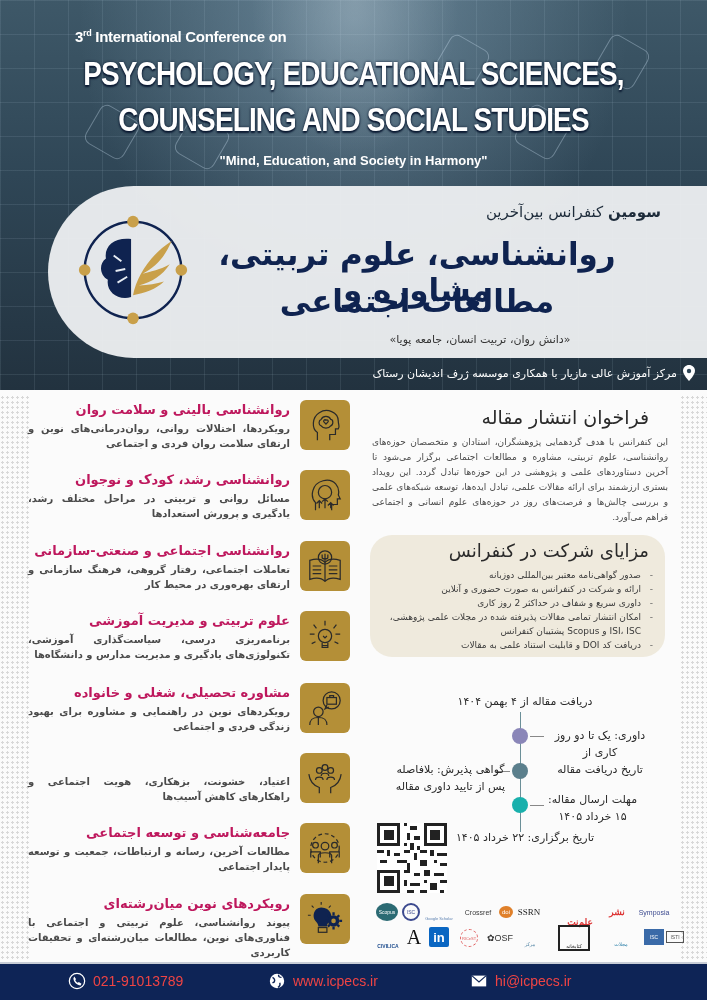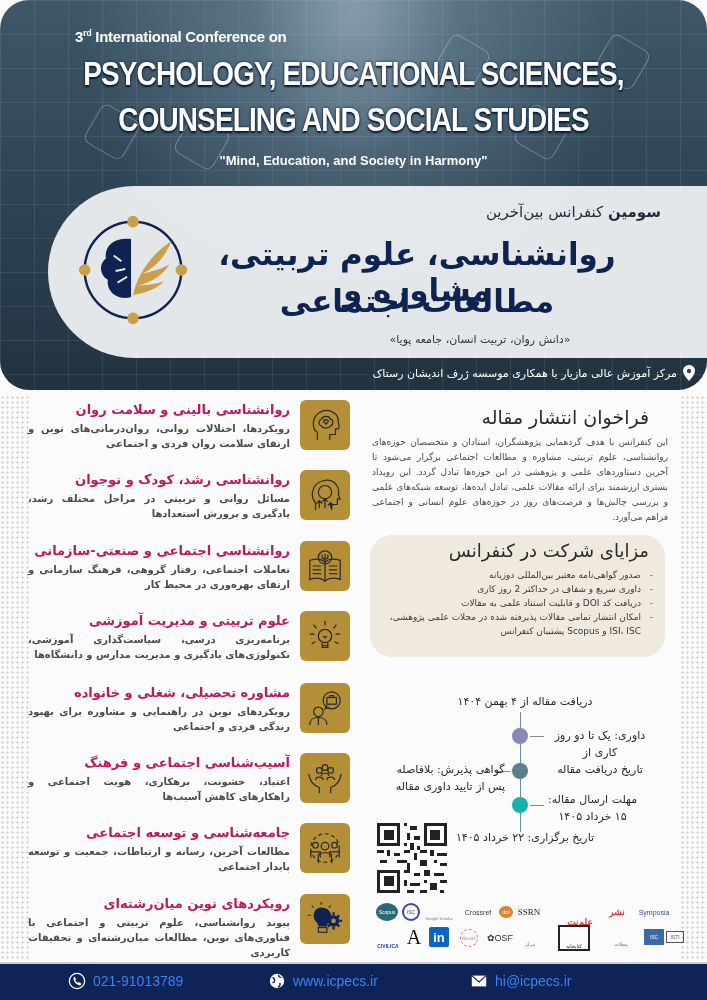--- a/index.html
+++ b/index.html
@@ -6,21 +6,20 @@
   html, body { width: 707px; height: 1000px; overflow: hidden; background: #fbfbfb; }
   body { font-family: "DejaVu Sans", sans-serif; position: relative; }
 
   
   .hero {
     position: absolute; left: 0; top: 0; width: 707px; height: 390px;
     background:
       radial-gradient(ellipse at 50% 5%, rgba(140,170,190,0.55), rgba(0,0,0,0) 55%),
       linear-gradient(180deg, #3e5868 0%, #2f4656 45%, #22323f 100%);
     overflow: hidden;
-    border-radius: 29px;
   }
   .hero .grid {
     position: absolute; inset: 0;
     background-image:
       linear-gradient(rgba(200,225,240,0.10) 1px, transparent 1px),
       linear-gradient(90deg, rgba(200,225,240,0.10) 1px, transparent 1px);
     background-size: 34px 34px;
   }
   .hero .suit {
     position: absolute; left: 250px; top: -40px; width: 210px; height: 200px;
@@ -81,21 +80,21 @@
   .tl-line { position: absolute; left: 520px; top: 712px; width: 1px; height: 120px; background: #6b8f98; }
   .tl-dot { position: absolute; width: 16px; height: 16px; border-radius: 50%; }
   .tl-conn { position: absolute; height: 1px; width: 14px; background: #888; }
   .tl-text { position: absolute; font-size: 11px; color: #2a2a2a; direction: rtl; text-align: center; line-height: 17px; }
 
   .qr { position: absolute; left: 377px; top: 823px; width: 70px; height: 70px; background: #fff; }
   .logos { position: absolute; left: 376px; top: 903px; width: 300px; }
   .lg { position: absolute; font-size: 7px; font-family: "Liberation Sans", sans-serif; display: flex; align-items: center; justify-content: center; }
 
   
-  .footer { position: absolute; left: 0; top: 962px; width: 707px; height: 38px; background: #0e2456; display: flex; align-items: center; color: #3b82f6; font-family: "Liberation Sans", sans-serif; font-size: 14px; border-top: 2px solid #c8cdd6; }
+  .footer { position: absolute; left: 0; top: 962px; width: 707px; height: 38px; background: #0e2456; display: flex; align-items: center; color: #ef4444; font-family: "Liberation Sans", sans-serif; font-size: 14px; border-top: 2px solid #c8cdd6; }
   .f-item { position: absolute; display: flex; align-items: center; gap: 7px; top: 8px; }
   .f-item svg { width: 18px; height: 18px; }
 </style>
 </head>
 <body>
 
 <div class="hero">
   <div class="grid"></div>
   <div class="suit"></div>
   <div class="hex" style="left:440px;top:40px"></div>
@@ -209,21 +208,20 @@
   <div class="topic" style="top:353px">
     <div class="ic">
       <svg viewBox="0 0 40 40" fill="none" stroke="#2a2a2a" stroke-width="1.3">
           <circle cx="14" cy="12" r="3"></circle>
           <circle cx="20" cy="9" r="3"></circle>
           <circle cx="26" cy="12" r="3"></circle>
           <path d="M10 22 c0 -4 8 -4 8 0 M16 18 c0 -4 8 -4 8 0 M22 22 c0 -4 8 -4 8 0"></path>
           <path d="M3 16 C4 24 8 28 14 30 V36 M37 16 C36 24 32 28 26 30 V36"></path>
         </svg>
     </div>
-    <div class="t">آسیب‌شناسی اجتماعی و فرهنگ</div>
     <div class="d">اعتیاد، خشونت، بزهکاری، هویت اجتماعی و راهکارهای کاهش آسیب‌ها</div>
   </div>
   <div class="topic" style="top:423px">
     <div class="ic">
       <svg viewBox="0 0 40 40" fill="none" stroke="#2a2a2a" stroke-width="1.3">
           <circle cx="20" cy="20" r="15" stroke-dasharray="4 3"></circle>
           <circle cx="10" cy="17" r="3"></circle>
           <circle cx="30" cy="17" r="3"></circle>
           <circle cx="20" cy="18" r="4"></circle>
           <path d="M5 30 v-6 h10 v6 M25 30 v-6 h10 v6 M13 36 v-8 c0 -4 14 -4 14 0 v8"></path>
@@ -248,23 +246,24 @@
   </div>
 </div>
 
 <div class="call-title">فراخوان انتشار مقاله</div>
 <div class="call-body">این کنفرانس با هدف گردهمایی پژوهشگران، استادان و متخصصان حوزه‌های روانشناسی، علوم تربیتی، مشاوره و مطالعات اجتماعی برگزار می‌شود تا آخرین دستاوردهای علمی و پژوهشی در این حوزه‌ها تبادل گردد. این رویداد بستری ارزشمند برای ارائه مقالات علمی، تبادل ایده‌ها، توسعه شبکه‌های علمی و بررسی چالش‌ها و فرصت‌های روز در حوزه‌های علوم انسانی و اجتماعی فراهم می‌آورد.</div>
 
 <div class="adv-box"></div>
 <div class="adv-title">مزایای شرکت در کنفرانس</div>
 <ul class="adv-list">
   <li>صدور گواهی‌نامه معتبر بین‌المللی دوزبانه</li>
+  <li>ارائه و شرکت در کنفرانس به صورت حضوری و آنلاین</li>
   <li>داوری سریع و شفاف در حداکثر 2 روز کاری</li>
+  <li>امکان انتشار تمامی مقالات پذیرفته شده در مجلات علمی پژوهشی، ISI، ISC و Scopus پشتیبان کنفرانس</li>
   <li>دریافت کد DOI و قابلیت استناد علمی به مقالات</li>
-  <li>امکان انتشار تمامی مقالات پذیرفته شده در مجلات علمی پژوهشی، ISI، ISC و Scopus پشتیبان کنفرانس</li>
 </ul>
 
 <div>
   <div class="tl-text" style="left:455px;top:693px;width:140px">دریافت مقاله از ۴ بهمن ۱۴۰۴</div>
   <div class="tl-line"></div>
 
   <div class="tl-dot" style="left:512px;top:728px;background:#8a86b8"></div>
   <div class="tl-conn" style="left:530px;top:736px"></div>
   <div class="tl-text" style="left:545px;top:727px;width:110px">
     <div>داوری: یک تا دو روز کاری از</div>

